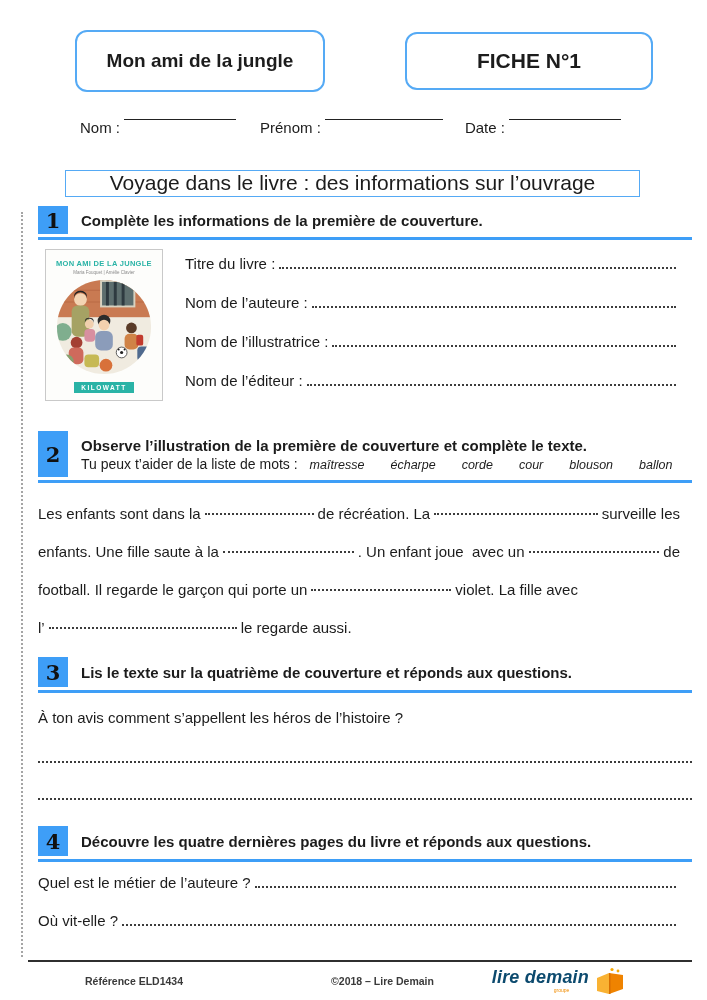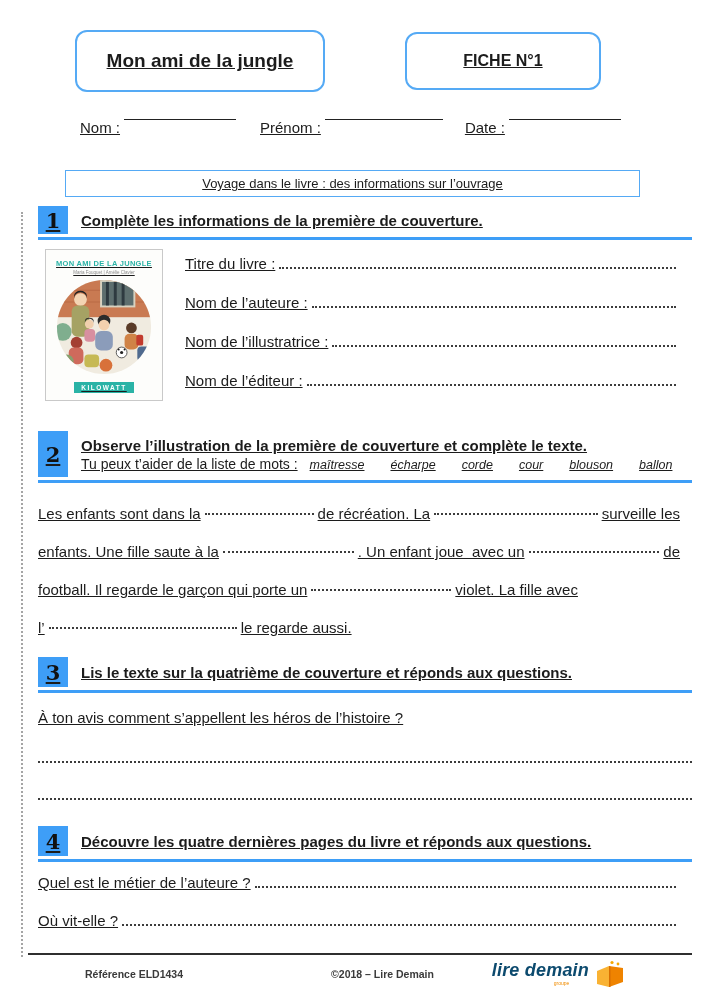--- a/index.html
+++ b/index.html
@@ -5,44 +5,43 @@
   html,body{margin:0;padding:0;background:#ffffff;}
   .page{
     position:relative;
     width:707px;height:1000px;
     background:#ffffff;
     font-family:"Liberation Sans","DejaVu Sans",sans-serif;
     color:#1c1c1c;
     overflow:hidden;
     box-sizing:border-box;
     padding:0 15px 0 38px;
-    text-decoration:underline;
   }
   
   .header-row{display:flex;margin:30px 0 0 37px;}
   .hbox{
     border:2px solid #55aaf5;border-radius:12px;
     display:flex;align-items:center;justify-content:center;
     box-sizing:border-box;background:#fff;
   }
   .hbox.title{width:250px;height:62px;font-size:19px;font-weight:bold;}
-  .hbox.fiche{width:196px;height:58px;font-size:16px;font-weight:bold;margin-left:80px;margin-top:2px;}
+  .hbox.fiche{width:248px;height:58px;font-size:21px;font-weight:bold;margin-left:80px;margin-top:2px;}
   
   .identity{display:flex;align-items:flex-start;margin:27px 0 0 42px;font-size:15px;}
   .uline{height:0;border-bottom:1.5px solid #222;}
   .uline.w1{width:112px;margin-right:24px;}
   .uline.w2{width:118px;margin-right:22px;}
   .uline.w3{width:112px;}
   .id-label{margin-right:4px;white-space:nowrap;}
   
   .banner{
     margin:34px 0 0 27px;width:575px;height:27px;
     border:1.5px solid #55aaf5;box-sizing:border-box;
-    display:flex;align-items:center;justify-content:center;
-    font-size:13px;
+    display:flex;align-items:flex-start;justify-content:center;
+    font-size:21px;
   }
   
   .sec-head{display:flex;align-items:stretch;}
   .badge{
     background:#3e9ef7;color:#111;
     font-family:"DejaVu Serif","Liberation Serif",serif;font-weight:bold;
     display:flex;align-items:center;justify-content:center;
     width:30px;font-size:21px;flex:none;
   }
   .h28{height:28px;} .h44{height:46px;} .h30{height:30px;}
@@ -80,21 +79,21 @@
   
   .question{font-size:15px;margin-top:16px;}
   .answer-line{height:0;border-bottom:2px dotted #3c3c3c;margin-top:35px;margin-bottom:6px;}
   
   .s4-rows{margin-top:12px;margin-right:12px;}
   .s4-rows .dotrow{margin-bottom:21px;}
   .qtext{white-space:nowrap;}
   
   .cutline{position:absolute;left:21px;top:212px;height:745px;border-left:2px dotted #a5a5a5;}
   
-  .footer{position:absolute;left:28px;right:15px;bottom:12px;text-align:right;}
+  .footer{position:absolute;left:28px;right:15px;bottom:5px;text-align:right;}
   .footer-divider{border-top:2px solid #2f2f2f;}
   .footer-row{display:flex;align-items:center;margin-top:5px;}
   .footer-ref{font-size:10.5px;font-weight:bold;color:#3a3a3a;margin-left:57px;}
   .footer-copy{font-size:10.5px;font-weight:bold;color:#3a3a3a;margin-left:148px;}
   .footer-logo{margin-left:auto;margin-right:65px;position:relative;display:flex;align-items:flex-start;}
   .logo-text{font-size:18px;font-style:italic;color:#0c4a6e;font-weight:bold;letter-spacing:0.2px;}
   .logo-tagline{position:absolute;left:62px;top:20px;font-size:5px;color:#f08c00;} .mt13{margin-top:13px;} .mt26{margin-top:26px;} .mt9{margin-top:9px;}
 </style>
 </head>
 <body>

